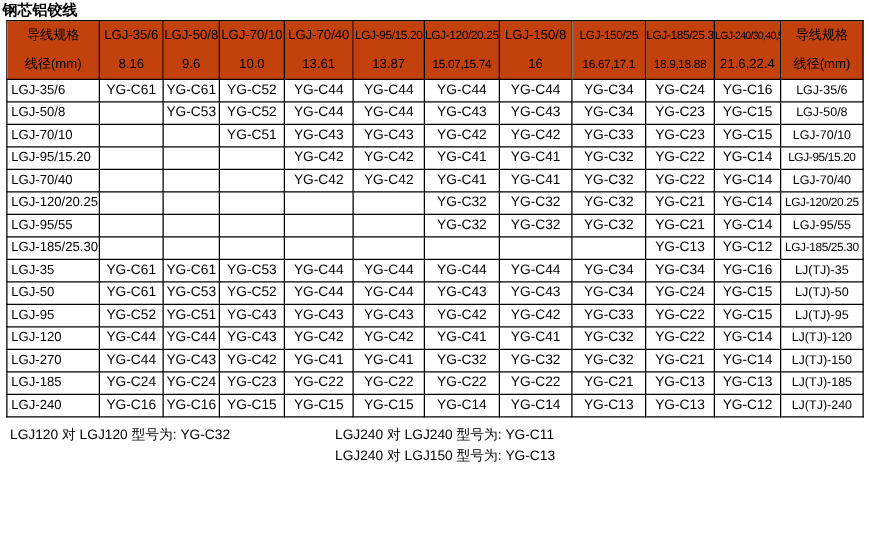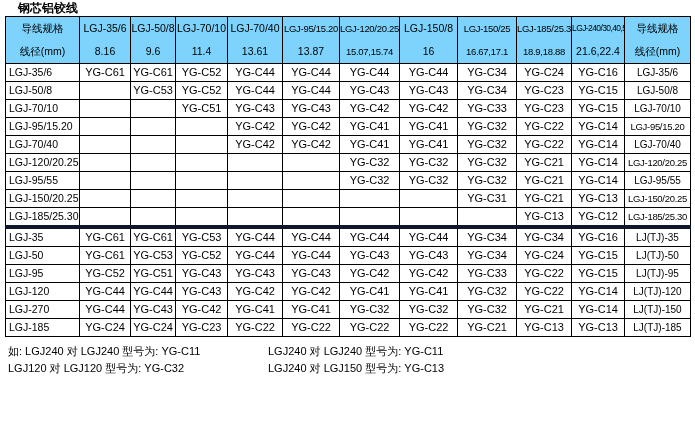--- a/index.html
+++ b/index.html
@@ -6,46 +6,46 @@
   html, body {
     margin: 0; padding: 0;
     width: 695px; height: 440px;
     background: #ffffff;
     color: #000000;
     font-family: "Liberation Sans", sans-serif;
   }
   .title {
     font-weight: bold;
     font-size: 12px;
-    padding: 2px 0 2px 18px;
+    padding: 2px 0 2px 2px;
     line-height: 12px;
   }
   table {
     border-collapse: collapse;
     margin-left: 5px;
     table-layout: fixed;
     width: 686px;
   }
   th, td {
     border: 1px solid #000;
     padding: 0;
     font-weight: normal;
     text-align: center;
     white-space: nowrap;
     overflow: hidden;
   }
-  thead th { background: #7dd3fc; height: 47px; vertical-align: middle; }
+  thead th { background: #c2410c; height: 47px; vertical-align: middle; }
   .hm, .hd2 { height: 23px; line-height: 23px; font-size: 10.5px; }
   .sm { font-size: 9.5px; letter-spacing: -0.3px; }
   .xs { font-size: 8.5px; letter-spacing: -0.6px; }
   tbody th, tbody td { height: 17.5px; font-size: 11px; line-height: 17px; }
   .rl { text-align: left; padding-left: 3px; font-size: 10.5px; }
   .rr { font-size: 10px; }
   .rr.sm { font-size: 9.5px; }
-  tr.section-start th, tr.section-start td { border-top: 4px solid #0f172a; }
+  tr.section-start th, tr.section-start td { border-top: 1px solid #0f172a; }
   .notes {
     display: flex;
     margin: 6px 0 0 8px;
     font-size: 11px;
   }
   .notes-col { line-height: 17px; }
   .notes-col.left { width: 260px; }
 </style>
 </head>
 <body>
@@ -76,21 +76,21 @@
         <th>
           <div class="hm">LGJ-35/6</div>
           <div class="hd2">8.16</div>
         </th>
         <th>
           <div class="hm">LGJ-50/8</div>
           <div class="hd2">9.6</div>
         </th>
         <th>
           <div class="hm">LGJ-70/10</div>
-          <div class="hd2">11.4</div>
+          <div class="hd2">10.0</div>
         </th>
         <th>
           <div class="hm">LGJ-70/40</div>
           <div class="hd2">13.61</div>
         </th>
         <th>
           <div class="hm sm">LGJ-95/15.20</div>
           <div class="hd2">13.87</div>
         </th>
         <th>
@@ -210,34 +210,20 @@
         <td></td>
         <td></td>
         <td></td>
         <td></td>
         <td>YG-C32</td>
         <td>YG-C32</td>
         <td>YG-C32</td>
         <td>YG-C21</td>
         <td>YG-C14</td>
         <th class="rr">LGJ-95/55</th>
-      </tr>
-      <tr>
-        <th class="rl">LGJ-150/20.25</th>
-        <td></td>
-        <td></td>
-        <td></td>
-        <td></td>
-        <td></td>
-        <td></td>
-        <td></td>
-        <td>YG-C31</td>
-        <td>YG-C21</td>
-        <td>YG-C13</td>
-        <th class="rr sm">LGJ-150/20.25</th>
       </tr>
       <tr>
         <th class="rl">LGJ-185/25.30</th>
         <td></td>
         <td></td>
         <td></td>
         <td></td>
         <td></td>
         <td></td>
         <td></td>
@@ -324,26 +310,39 @@
         <td>YG-C24</td>
         <td>YG-C23</td>
         <td>YG-C22</td>
         <td>YG-C22</td>
         <td>YG-C22</td>
         <td>YG-C22</td>
         <td>YG-C21</td>
         <td>YG-C13</td>
         <td>YG-C13</td>
         <th class="rr">LJ(TJ)-185</th>
+      </tr>
+      <tr>
+        <th class="rl">LGJ-240</th>
+        <td>YG-C16</td>
+        <td>YG-C16</td>
+        <td>YG-C15</td>
+        <td>YG-C15</td>
+        <td>YG-C15</td>
+        <td>YG-C14</td>
+        <td>YG-C14</td>
+        <td>YG-C13</td>
+        <td>YG-C13</td>
+        <td>YG-C12</td>
+        <th class="rr">LJ(TJ)-240</th>
       </tr>
     </tbody>
 </table>
 
 <div class="notes">
   <div class="notes-col left">
-    <div>如: LGJ240 对 LGJ240 型号为: YG-C11</div>
     <div>LGJ120 对 LGJ120 型号为: YG-C32</div>
   </div>
   <div class="notes-col">
     <div>LGJ240 对 LGJ240 型号为: YG-C11</div>
     <div>LGJ240 对 LGJ150 型号为: YG-C13</div>
   </div>
 </div>
 
 </body></html>

